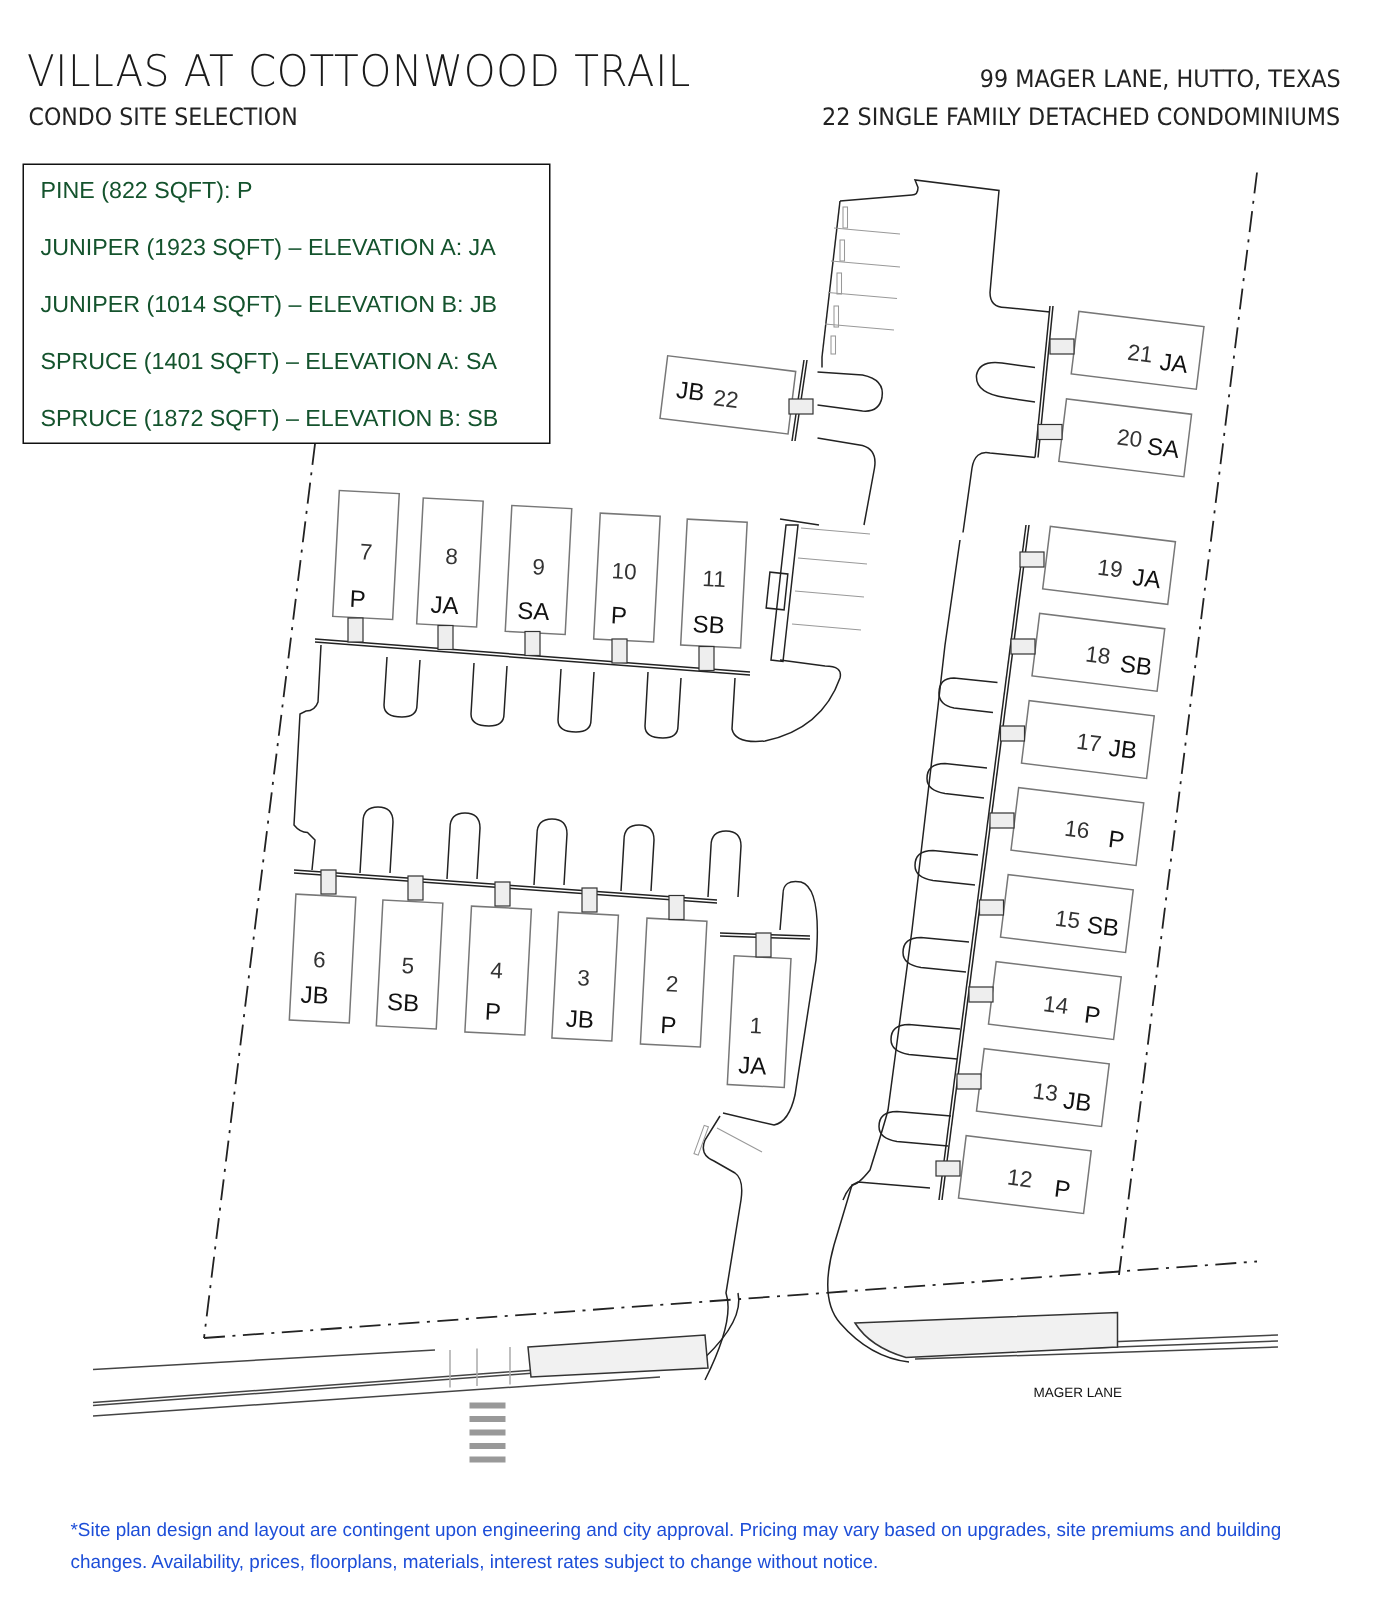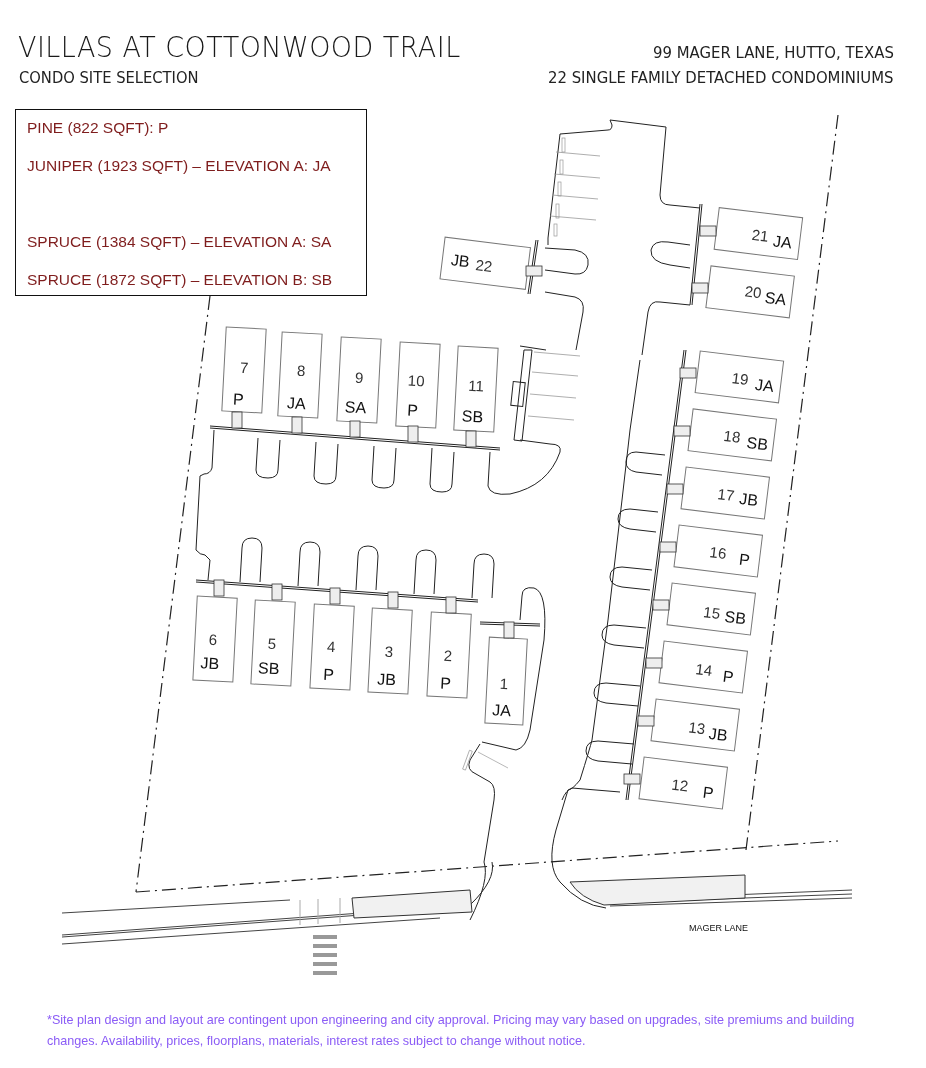--- a/index.html
+++ b/index.html
@@ -2,26 +2,26 @@
 <html><head>
 <meta charset="utf-8">
 <style>
   html, body { margin: 0; padding: 0; background: #ffffff; }
   body { width: 926px; height: 1068px; position: relative; overflow: hidden; font-family: "DejaVu Sans", sans-serif; color: #222; }
   .title { position: absolute; left: 18px; top: 30px; font-size: 29px; letter-spacing: 0.5px; font-weight: 300; color: #1a1a1a; font-family: "DejaVu Sans", sans-serif; transform: scaleX(0.93); transform-origin: left top; white-space: nowrap; }
   .subtitle { position: absolute; left: 19px; top: 68px; font-size: 16px; color: #222; white-space: nowrap; transform: scaleX(0.92); transform-origin: left top; }
   .addr { position: absolute; right: 32px; top: 43px; font-size: 16px; color: #222; white-space: nowrap; transform: scaleX(0.93); transform-origin: right top; text-align: right; }
   .units { position: absolute; right: 32px; top: 68px; font-size: 16px; color: #222; white-space: nowrap; transform: scaleX(0.93); transform-origin: right top; text-align: right; }
   .legend { position: absolute; left: 15px; top: 109px; width: 352px; height: 187px; border: 1.3px solid #111; box-sizing: border-box; background: #fff; }
-  .legend-item { position: absolute; left: 11px; font-size: 15.5px; color: #7f1d1d; white-space: nowrap; font-family: "Liberation Sans", sans-serif; }
+  .legend-item { position: absolute; left: 11px; font-size: 15.5px; color: #14532d; white-space: nowrap; font-family: "Liberation Sans", sans-serif; }
   svg.plan { position: absolute; left: 0; top: 0; }
   .unit-text { font-family: "Liberation Sans", sans-serif; fill: #222; }
   .unit-num { font-size: 15px; fill: #333; }
   .unit-type { font-size: 16px; fill: #111; }
-  .disclaimer { position: absolute; left: 47px; top: 1010px; width: 860px; font-size: 12.6px; line-height: 21px; color: #8b5cf6; font-family: "Liberation Sans", sans-serif; }
+  .disclaimer { position: absolute; left: 47px; top: 1010px; width: 860px; font-size: 12.6px; line-height: 21px; color: #1d4ed8; font-family: "Liberation Sans", sans-serif; }
   .road-label { font-family: "Liberation Sans", sans-serif; font-size: 9px; fill: #111; }
 </style>
 </head>
 <body>
 
 <div class="title">VILLAS AT COTTONWOOD TRAIL</div>
 <div class="subtitle">CONDO SITE SELECTION</div>
 <div class="addr">99 MAGER LANE, HUTTO, TEXAS</div>
 <div class="units">22 SINGLE FAMILY DETACHED CONDOMINIUMS</div>
 
@@ -281,17 +281,18 @@
     <rect x="646" y="658" width="16" height="10"></rect>
     <rect x="638" y="716" width="16" height="10"></rect>
     <rect x="624" y="774" width="16" height="10"></rect>
     <rect x="526" y="266" width="16" height="10"></rect>
   </g>
 </svg>
 
 <div class="legend">
   <div class="legend-item" style="top:9px">PINE (822 SQFT): P</div>
   <div class="legend-item" style="top:47px">JUNIPER (1923 SQFT) – ELEVATION A: JA</div>
-  <div class="legend-item" style="top:123px">SPRUCE (1384 SQFT) – ELEVATION A: SA</div>
+  <div class="legend-item" style="top:85px">JUNIPER (1014 SQFT) – ELEVATION B: JB</div>
+  <div class="legend-item" style="top:123px">SPRUCE (1401 SQFT) – ELEVATION A: SA</div>
   <div class="legend-item" style="top:161px">SPRUCE (1872 SQFT) – ELEVATION B: SB</div>
 </div>
 
 <div class="disclaimer">*Site plan design and layout are contingent upon engineering and city approval. Pricing may vary based on upgrades, site premiums and building changes. Availability, prices, floorplans, materials, interest rates subject to change without notice.</div>
 
 </body></html>

